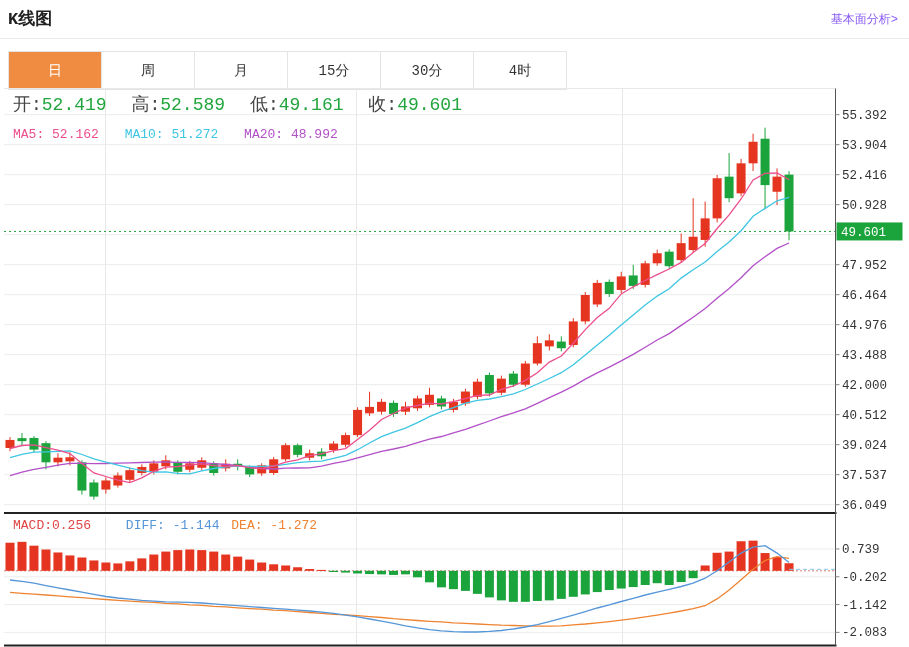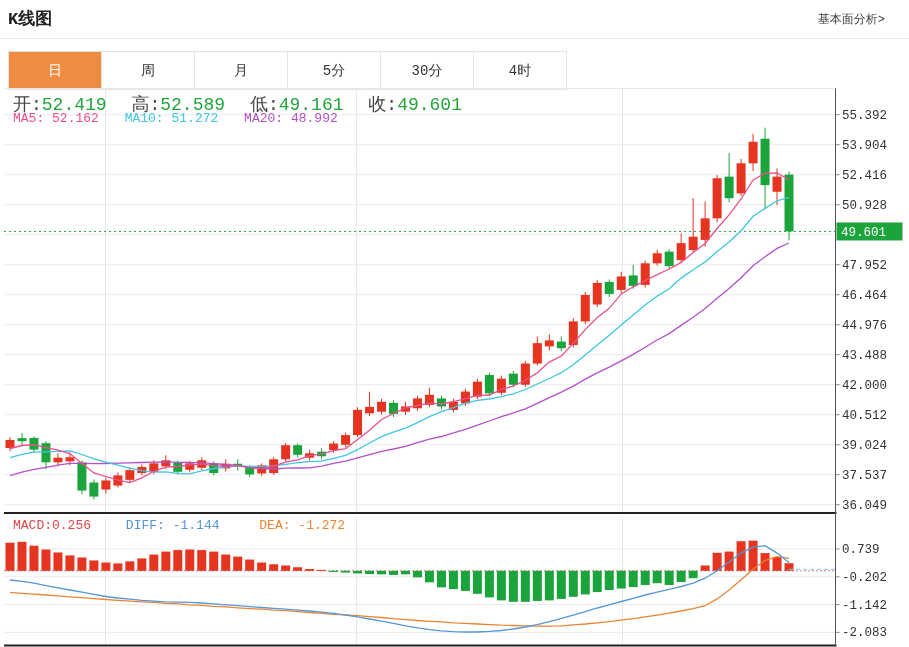--- a/index.html
+++ b/index.html
@@ -1,52 +1,52 @@
 <!DOCTYPE html>
 <html><head>
 <meta charset="utf-8">
 <style>
   html,body{margin:0;padding:0;background:#fff;}
   #app{position:relative;width:909px;height:647px;background:#fff;overflow:hidden;
        font-family:Liberation Mono, monospace;}
   .title{position:absolute;left:8px;top:7px;font-size:17px;font-weight:bold;color:#222;}
-  .fund-link{position:absolute;right:24px;top:11px;font-size:12px;color:#404040;cursor:pointer;}
+  .fund-link{position:absolute;right:11px;top:11px;font-size:12px;color:#8b5cf6;cursor:pointer;}
   .top-divider{position:absolute;left:0;top:38px;width:909px;height:1px;background:#e9e9e9;}
   .tabbar{position:absolute;left:8px;top:51px;width:557px;height:37px;display:flex;
           border:1px solid #e4e4e4;box-sizing:content-box;background:#fff;}
   .tab{flex:1;display:flex;align-items:center;justify-content:center;font-size:14px;color:#333;
        border-right:1px solid #e4e4e4;cursor:pointer;}
   .tab:last-child{border-right:none;text-align:right;}
   .tab.selected{background:#ef8c42;color:#fff;}
   .quote-row{position:absolute;left:13px;top:92px;font-size:18px;color:#444;white-space:nowrap;}
   .quote-row .lbl{color:#444;}
   .quote-row .val{color:#21a53c;margin-right:14px;}
-  .ma-row{position:absolute;left:13px;top:111px;font-size:13px;white-space:nowrap;}
+  .ma-row{position:absolute;left:13px;top:127px;font-size:13px;white-space:nowrap;}
   .ma5{color:#ec4f8e;margin-right:18px;}
   .ma10{color:#3ec6e2;margin-right:18px;}
   .ma20{color:#b350c8;}
   .macd-row{position:absolute;left:13px;top:518px;font-size:13px;white-space:nowrap;}
   .macd-v{color:#e04545;margin-right:27px;}
-  .diff-v{color:#5596d8;margin-right:32px;}
+  .diff-v{color:#5596d8;margin-right:4px;}
   .dea-v{color:#ee8432;}
   svg{position:absolute;left:0;top:0;}
 </style>
 </head>
 <body>
 
 <div id="app">
   <div class="title">K线图</div>
   <div class="fund-link">基本面分析&gt;</div>
   <div class="top-divider"></div>
 
   <div class="tabbar">
     <div class="tab selected">日</div>
     <div class="tab">周</div>
     <div class="tab">月</div>
-    <div class="tab">5分</div>
+    <div class="tab">15分</div>
     <div class="tab">30分</div>
     <div class="tab">4时</div>
   </div>
 
   <svg id="chart-svg" width="909" height="647">
       <line x1="4" y1="88.5" x2="835.5" y2="88.5" stroke="#e8e8e8" stroke-width="1"></line>
       <line x1="4" y1="114.7" x2="835.5" y2="114.7" stroke="#ececec" stroke-width="1"></line>
       <line x1="4" y1="144.7000144" x2="835.5" y2="144.7000144" stroke="#ececec" stroke-width="1"></line>
       <line x1="4" y1="174.70002880000013" x2="835.5" y2="174.70002880000013" stroke="#ececec" stroke-width="1"></line>
       <line x1="4" y1="204.70004320000012" x2="835.5" y2="204.70004320000012" stroke="#ececec" stroke-width="1"></line>

